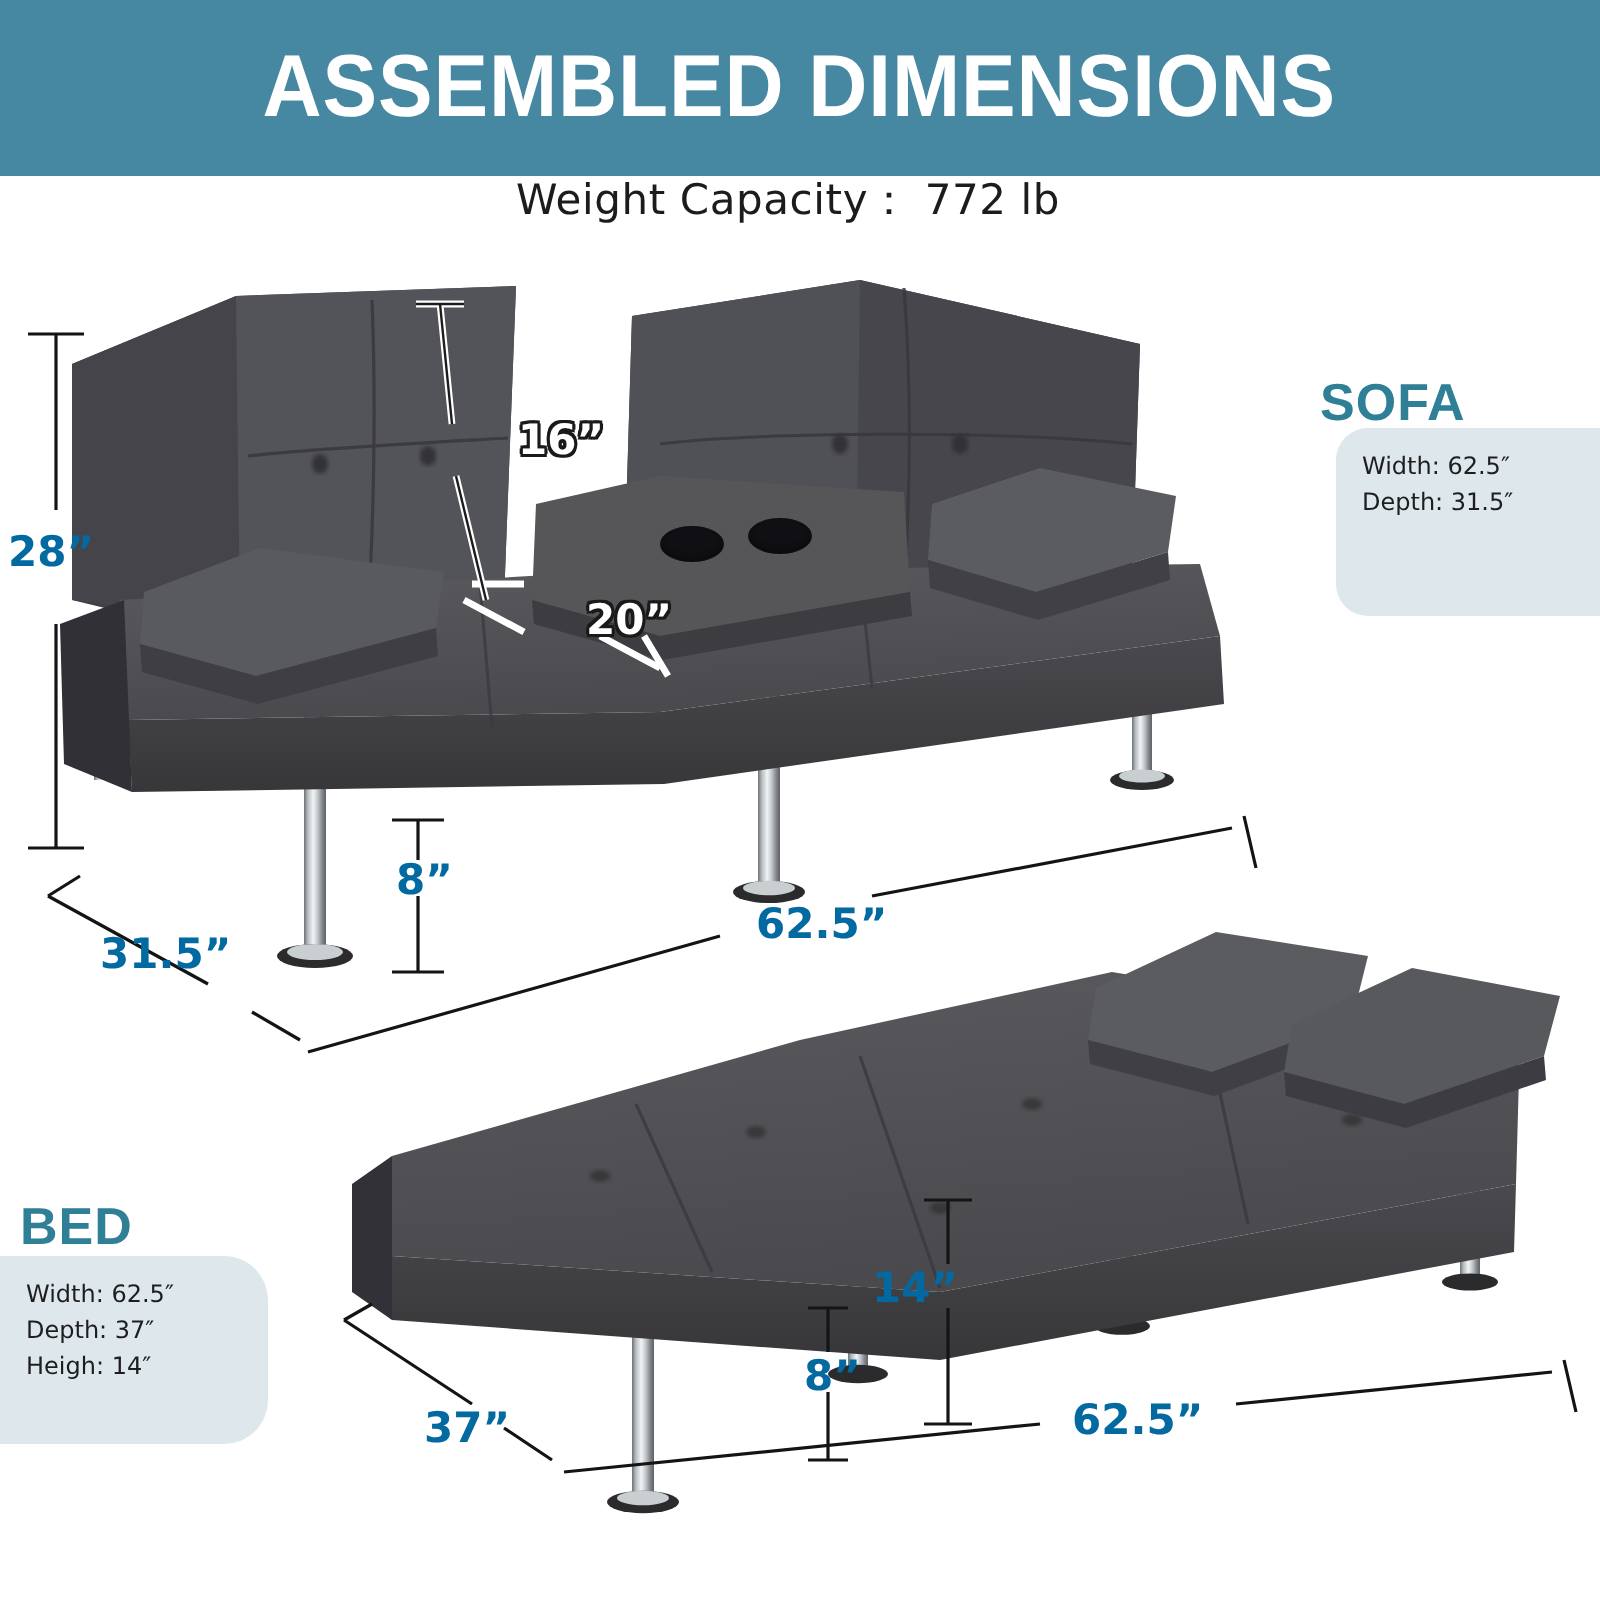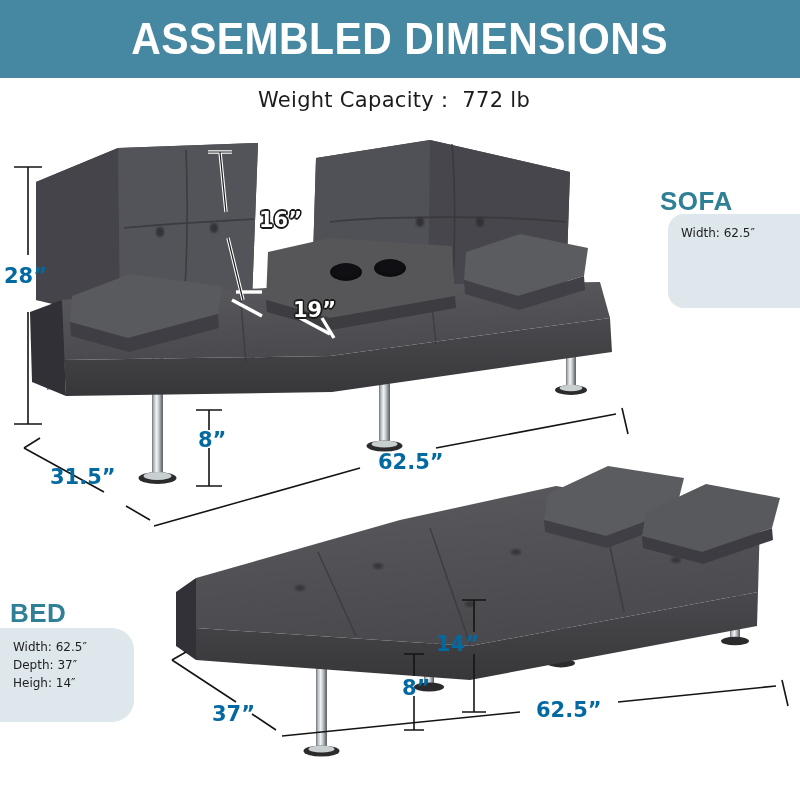--- a/index.html
+++ b/index.html
@@ -1,21 +1,21 @@
 <!DOCTYPE html>
 <html><head>
 <meta charset="utf-8">
 <style>
   html,body{margin:0;padding:0;background:#fff;}
   body{width:800px;height:800px;overflow:hidden;
        font-family:"Liberation Sans","DejaVu Sans",sans-serif;}
   #page{position:relative;width:800px;height:800px;background:#ffffff;}
 
   
-  .banner{position:absolute;left:0;top:0;width:800px;height:78px;
+  .banner{position:absolute;left:0;top:0;width:800px;height:88px;
           background:#4687a1;display:flex;align-items:center;justify-content:center;}
   .banner-title{color:#ffffff;font-size:44px;font-weight:bold;letter-spacing:0.5px;
                 transform:scaleX(0.93);transform-origin:center;white-space:nowrap;
                 font-family:"Liberation Sans","DejaVu Sans",sans-serif;}
 
   .weight{position:absolute;left:0;top:86px;width:788px;text-align:center;
           font-size:21px;color:#1c1c1c;letter-spacing:0.3px;
           font-family:"DejaVu Sans","Liberation Sans",sans-serif;}
 
   
@@ -221,33 +221,34 @@
       <path d="M404,654 L424,654 M414,654 L414,676 M414,696 L414,730 M404,730 L424,730"></path>
 
       <path d="M462,600 L486,600 M474,600 L474,632 M474,654 L474,712 M462,712 L486,712"></path>
 
       <path d="M282,736 L520,712 M618,702 L776,686 M782,680 L788,706"></path>
     </g>
   </svg>
 
   <div class="dim" style="left:4px;top:264px;">28”</div>
   <div class="dim dim-w" style="left:228px;top:208px;">16”</div>
-  <div class="dim dim-w" style="left:262px;top:298px;">19”</div>
+  <div class="dim dim-w" style="left:262px;top:298px;">20”</div>
   <div class="dim" style="left:198px;top:428px;">8”</div>
   <div class="dim" style="left:50px;top:465px;">31.5”</div>
   <div class="dim" style="left:378px;top:450px;">62.5”</div>
 
   <div class="dim" style="left:212px;top:702px;">37”</div>
   <div class="dim" style="left:402px;top:676px;">8”</div>
   <div class="dim" style="left:436px;top:632px;">14”</div>
   <div class="dim" style="left:536px;top:698px;">62.5”</div>
 
   <div class="info-head" id="sofa-head">SOFA</div>
   <div class="info-box" id="sofa-box">
     <div>Width: 62.5″</div>
+    <div>Depth: 31.5″</div>
   </div>
 
   <div class="info-head" id="bed-head">BED</div>
   <div class="info-box" id="bed-box">
     <div>Width: 62.5″</div>
     <div>Depth: 37″</div>
     <div>Heigh: 14″</div>
   </div>
 
 </div>

